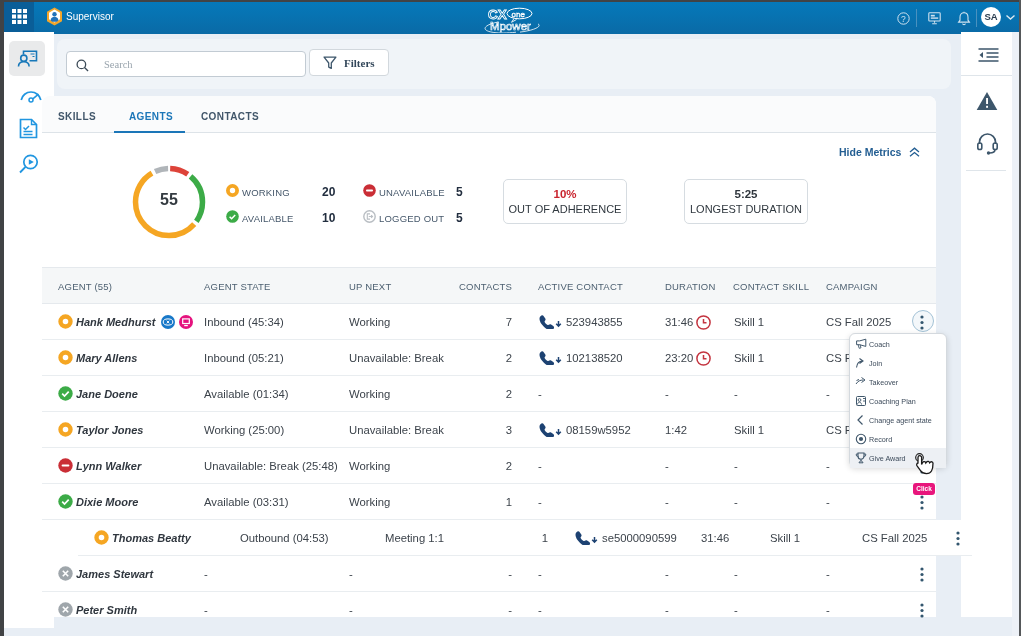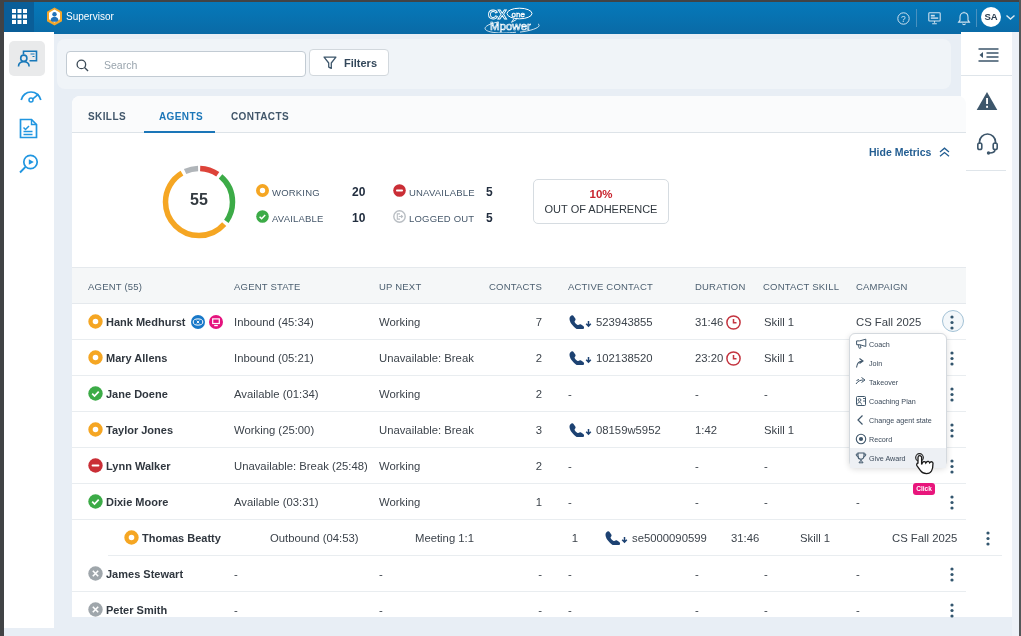--- a/index.html
+++ b/index.html
@@ -20,51 +20,51 @@
   
   #lsidebar { left:4px; top:32px; width:50px; height:596px; background:#ffffff; }
   .ltile { position:absolute; left:5px; width:36px; height:35px; border-radius:5px; }
   .ltile.sel { background:#e9eaeb; }
 
   
   #rsidebar { left:961px; top:32px; width:51px; height:585px; background:#ffffff; }
   #rstrip { left:1012px; top:32px; width:7px; height:604px; background:#edf1f7; }
 
   
-  #panelA { left:57px; top:39px; width:894px; height:50px; background:#f0f4f8; border-radius:8px; }
+  #panelA { left:57px; top:39px; width:894px; height:50px; background:#f0f4f8; border-radius:8px;font-family:Liberation Serif, serif; }
   #searchbox { left:9px; top:12px; width:240px; height:26px; background:#ffffff; border:1px solid #c2cbd3; border-radius:4px; }
   #searchph { left:47px; top:20px; font-size:10.5px; color:#99a4ad; }
   #filtersbtn { left:252px; top:10px; width:80px; height:27px; background:#ffffff; border:1px solid #d2d8dd; border-radius:4px; }
   #filterstext { left:287px; top:18px; font-size:11px; font-weight:bold; color:#33475a; }
 
   
-  #panelB { left:72px; top:96px; width:894px; height:521px; background:#ffffff; border-radius:8px 8px 0 0; }
+  #panelB { left:42px; top:96px; width:894px; height:521px; background:#ffffff; border-radius:8px 8px 0 0; }
   #tabstrip { left:0; top:0; width:894px; height:37px; background:#fafbfc; border-bottom:1px solid #dde3e8; border-radius:8px 8px 0 0; }
   .tab { position:absolute; top:15px; font-size:10px; font-weight:bold; letter-spacing:0.4px; color:#41566a; }
   #tab-agents { color:#1b76b8; }
   #tabunderline { left:72px; top:35px; width:71px; height:2px; background:#1b76b8; }
 
   
   #metrics { left:0; top:37px; width:894px; height:134px; background:#ffffff; }
   #hidemetrics { left:797px; top:13px; font-size:10.5px; font-weight:bold; color:#235e92; }
   #donutnum { left:90px; top:58px; width:74px; text-align:center; font-size:16px; font-weight:bold; color:#333a40; }
   .leg-ico { position:absolute; width:13px; height:13px; }
   .leg-label { position:absolute; font-size:9.5px; color:#45576a; letter-spacing:0.2px; }
   .leg-num { position:absolute; font-size:12px; font-weight:bold; color:#222e3f; }
-  .mcard { position:absolute; width:136px; height:45px; background:#ffffff; border:1px solid #d6dce1; border-radius:5px; text-align:center; }
+  .mcard { position:absolute; width:124px; height:45px; background:#ffffff; border:1px solid #d6dce1; border-radius:5px; text-align:center; }
   .mcard .v { font-size:11.5px; font-weight:bold; color:#2e353c; margin-top:8px; }
   .mcard .v.red { color:#c9242e; }
   .mcard .l { font-size:11px; color:#30383f; margin-top:3px; }
 
   
   #thead { left:0; top:171px; width:894px; height:37px; background:#f5f7f8; border-top:1px solid #e5e9ed; border-bottom:1px solid #e5e9ed;}
   .th { position:absolute; top:13px; font-size:9.5px; color:#4c5f70; letter-spacing:0.2px; }
   .row { position:absolute; left:0; width:894px; height:36px; border-bottom:1px solid #e9edf0; background:#fff; }
   .cell { position:absolute; top:12px; font-size:11.3px; color:#3c434b; }
-  .name { font-weight:bold; color:#30373f; font-size:11px; }
+  .name { font-weight:bold; color:#30373f; font-size:11px;font-style:italic; }
   .stico { position:absolute; left:16px; top:10px; width:15px; height:15px; }
   .num { width:30px; text-align:right; }
 
   
   #menu { left:849px; top:333px; width:98px; height:134px; background:#ffffff; border:1px solid #d4d9de; border-radius:6px; box-shadow:0 2px 6px rgba(0,0,0,0.15); }
   .mi { position:absolute; left:0; width:96px; height:19px; }
   .mi.sel { background:#edf0f4; }
   .mico { position:absolute; left:5px; top:0px; width:12px; height:12px; }
   .mtext { position:absolute; left:19px; top:2px; font-size:7.2px; color:#3c4a5a; }
   #clickbadge { left:913px; top:483px; width:22px; height:12px; background:#e8167c; border-radius:3px; color:#fff; font-size:6.5px; font-weight:bold; text-align:center; line-height:12px; }
@@ -249,20 +249,24 @@
         <circle cx="6.5" cy="6.5" r="5.7" fill="none" stroke="#b9bec3" stroke-width="1.4"></circle>
         <path d="M7 3.9 h-2.7 v5.2 h2.7 M5.8 6.5 h3.6 M8.1 5.2 l1.4 1.3 l-1.4 1.3" fill="none" stroke="#b9bec3" stroke-width="1.1"></path>
       </svg>
     <div class="leg-label" style="left:337px; top:80px;">LOGGED OUT</div>
     <div class="leg-num" style="left:414px; top:78px;">5</div>
 
     <div class="mcard" style="left:461px; top:46px;">
       <div class="v red">10%</div>
       <div class="l">OUT OF ADHERENCE</div>
     </div>
+    <div class="mcard" style="left:642px; top:46px;">
+      <div class="v">5:25</div>
+      <div class="l">LONGEST DURATION</div>
+    </div>
   </div>
   <div class="abs" id="thead">
     <div class="th" style="left:16px;">AGENT (55)</div>
     <div class="th" style="left:162px;">AGENT STATE</div>
     <div class="th" style="left:307px;">UP NEXT</div>
     <div class="th" style="left:417px;">CONTACTS</div>
     <div class="th" style="left:496px;">ACTIVE CONTACT</div>
     <div class="th" style="left:623px;">DURATION</div>
     <div class="th" style="left:691px;">CONTACT SKILL</div>
     <div class="th" style="left:784px;">CAMPAIGN</div>

